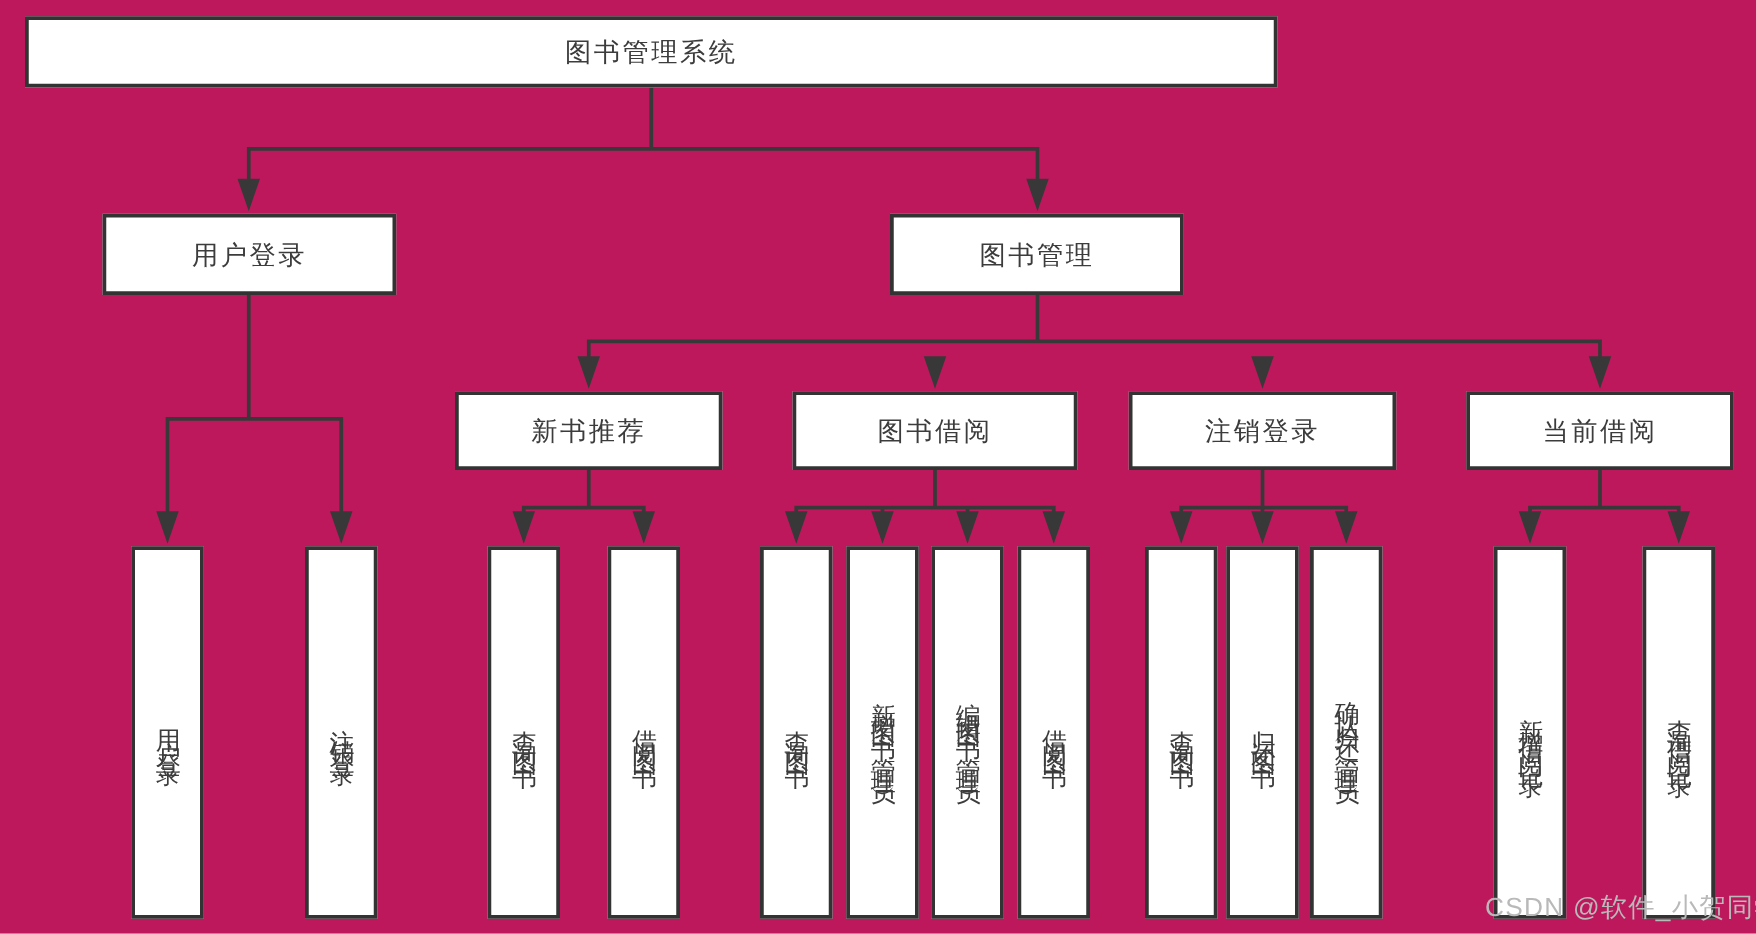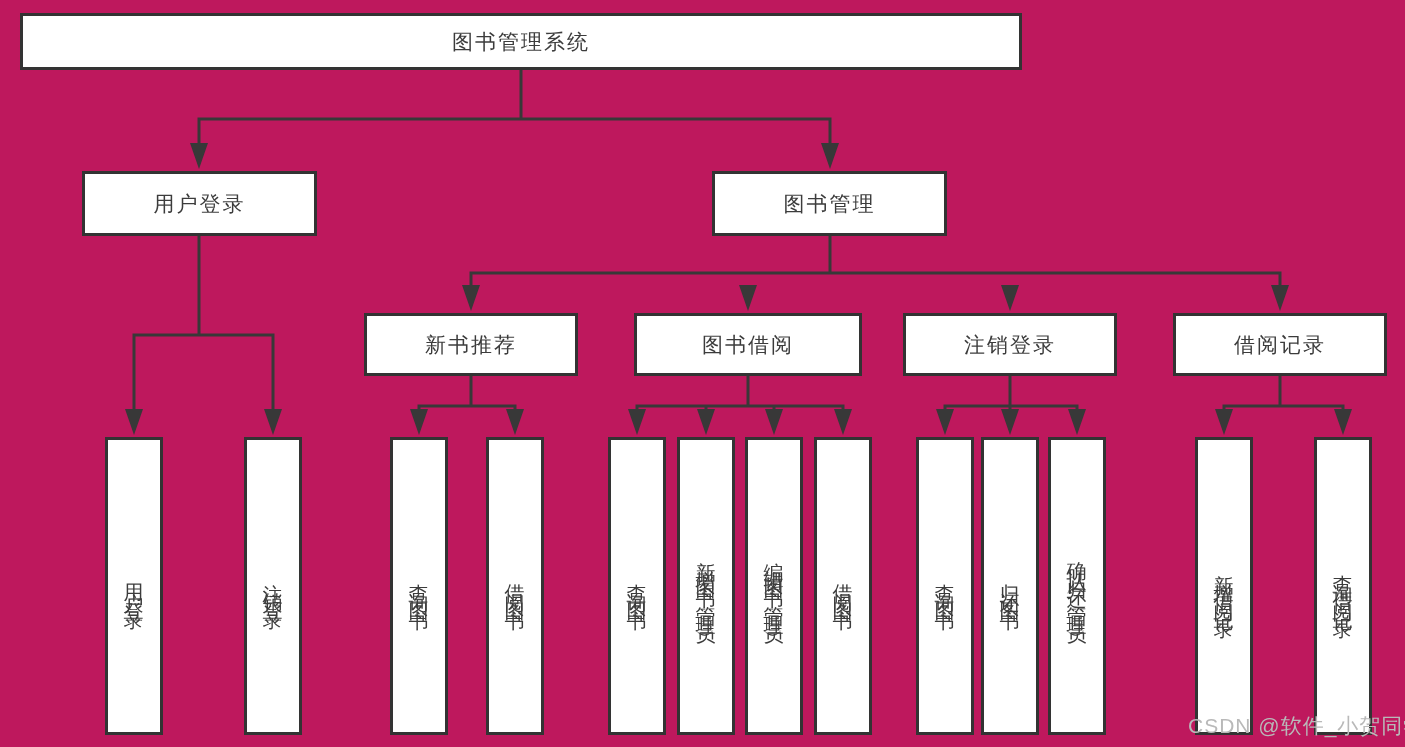--- a/index.html
+++ b/index.html
@@ -104,21 +104,21 @@
   <div class="node h" style="left:364px;top:313px;width:214px;height:63px">
     <span>新书推荐</span>
   </div>
   <div class="node h" style="left:634px;top:313px;width:228px;height:63px">
     <span>图书借阅</span>
   </div>
   <div class="node h" style="left:903px;top:313px;width:214px;height:63px">
     <span>注销登录</span>
   </div>
   <div class="node h" style="left:1173px;top:313px;width:214px;height:63px">
-    <span>借阅记录</span>
+    <span>当前借阅</span>
   </div>
 
   <div class="node v" style="left:105px;top:437px;width:58px;height:298px">
     <span>用户登录</span>
   </div>
   <div class="node v" style="left:244px;top:437px;width:58px;height:298px">
     <span>注销登录</span>
   </div>
 
   <div class="node v" style="left:390px;top:437px;width:58px;height:298px">

